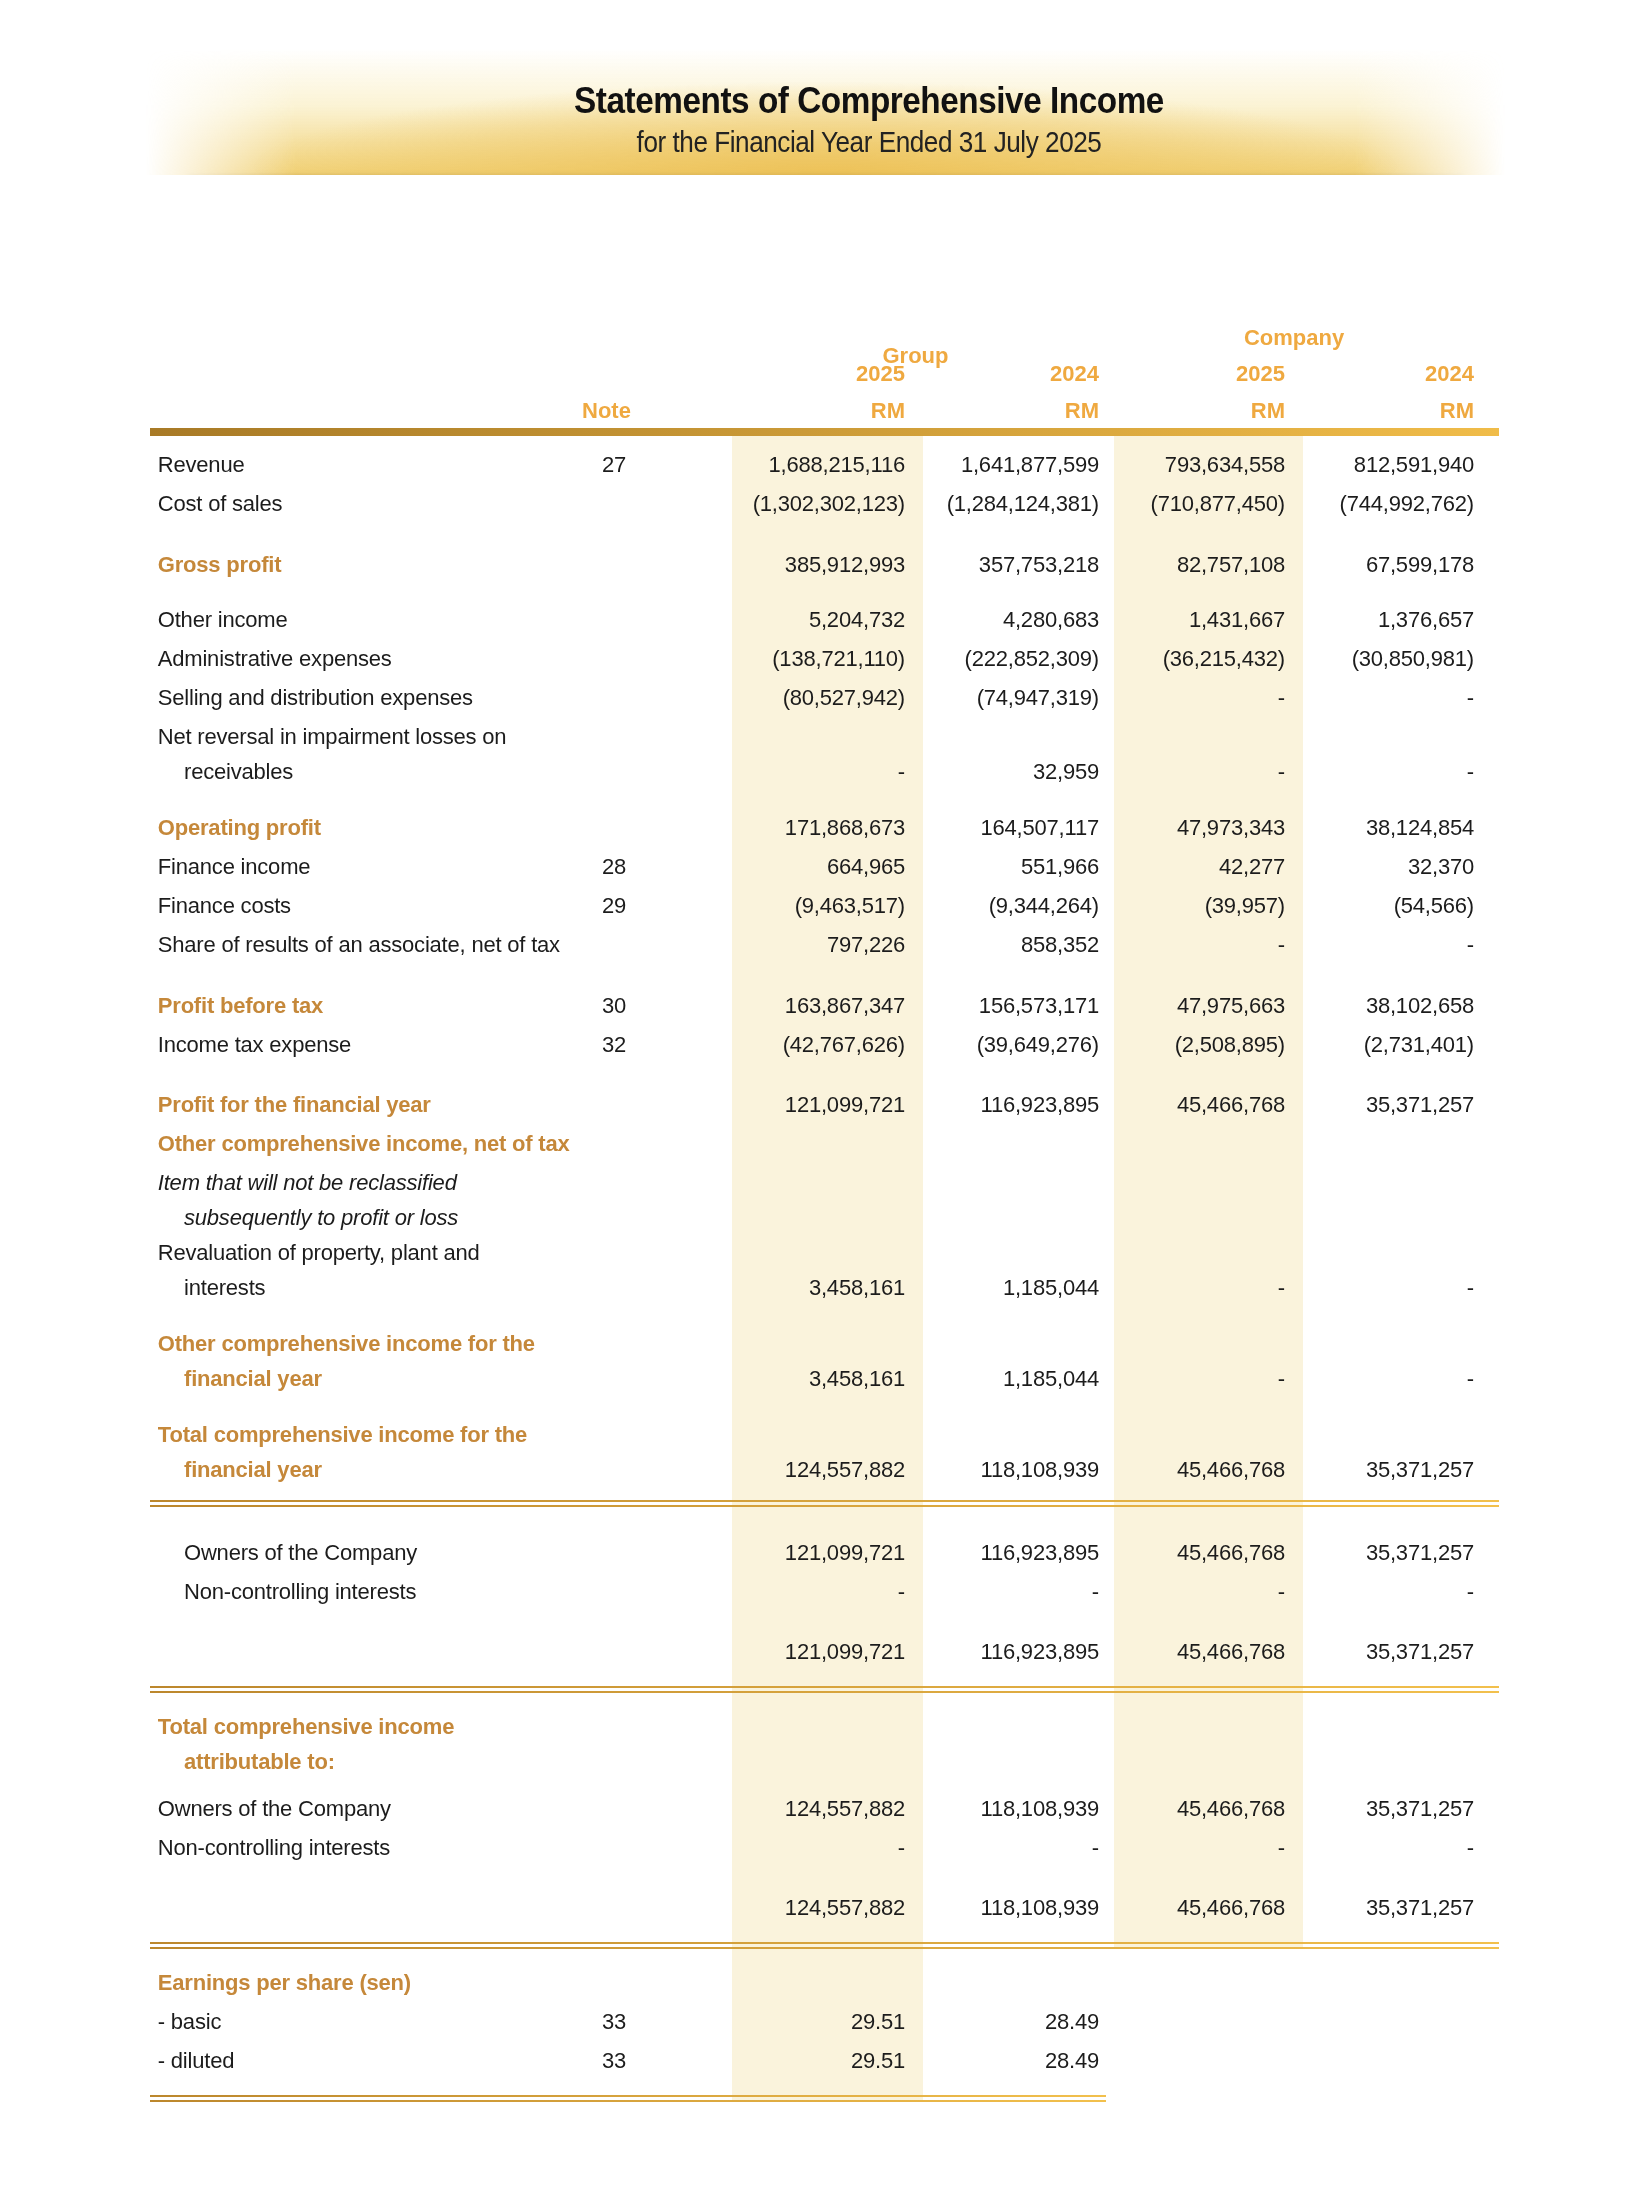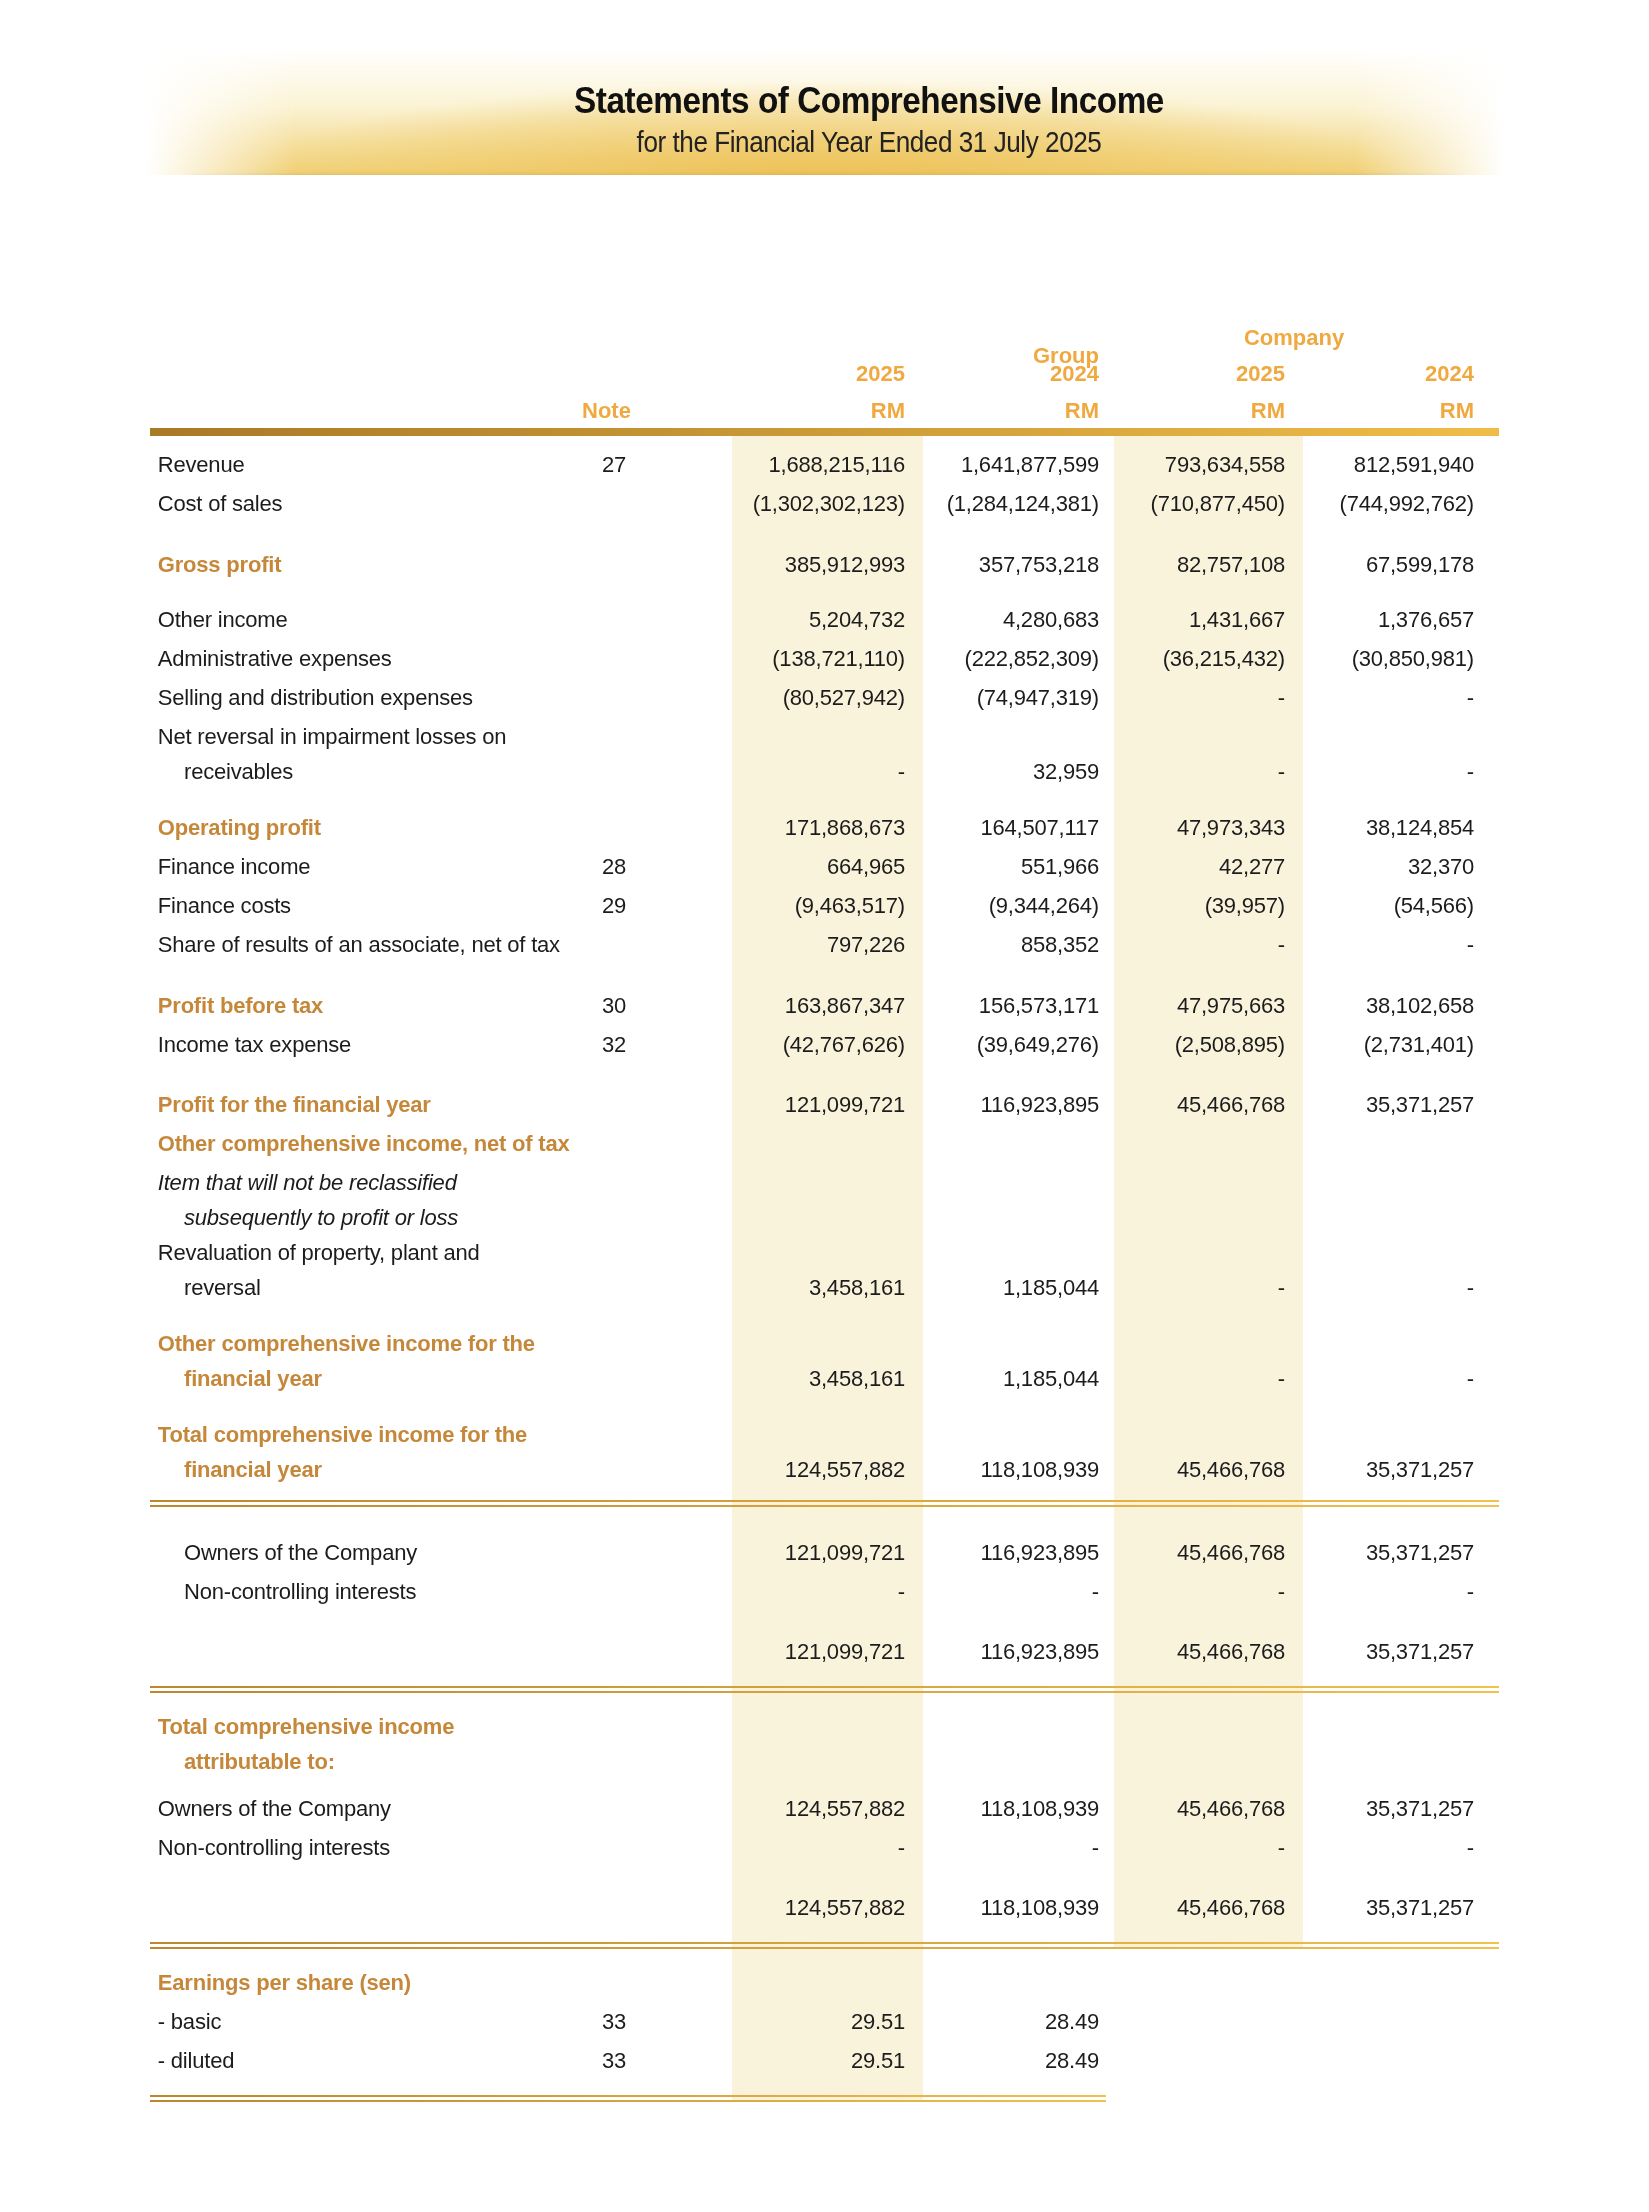--- a/index.html
+++ b/index.html
@@ -38,21 +38,21 @@
   .subtitle{
     margin-top:3.9px;font-size:29px;color:#222;transform:scaleX(.9);letter-spacing:-0.5px;
   }
   
   .table-wrap{position:absolute;left:150px;top:321px;width:1349px;}
   .hrow{display:flex;align-items:center;padding-right:24px;font-weight:bold;color:var(--hgold);font-size:22px;}
   .hrow1{height:33px;}
   .hrow2{height:39px;}
   .hrow3{height:35px;}
   .sp600{width:582px;}
-  .grpbox{width:367px;text-align:right;margin-top:37px;}
+  .grpbox{width:367px;text-align:center;margin-top:37px;}
   .gap15{width:14.6px;}
   .compbox{width:361px;text-align:center;}
   .c-label{width:432px;padding-left:7.8px;box-sizing:border-box;}
   .c-note{width:44px;text-align:right;}
   .c-v1{width:279px;text-align:right;}
   .c-v2{width:194px;text-align:right;}
   .c-v3{width:186px;text-align:right;}
   .c-v4{width:189px;text-align:right;}
   .thick{height:7.8px;background:linear-gradient(90deg,#a87a26,#f0bc49);}
   .rule{height:1.9px;background:linear-gradient(90deg,var(--ruleL),var(--ruleR));}
@@ -269,21 +269,21 @@
       </div>
       <div class="row compact b2">
         <div class="c-label">Revaluation of property, plant and</div>
         <div class="c-note"></div>
         <div class="c-v1"></div>
         <div class="c-v2"></div>
         <div class="c-v3"></div>
         <div class="c-v4"></div>
       </div>
       <div class="row compact b2">
-        <div class="c-label indent">reversal</div>
+        <div class="c-label indent">interests</div>
         <div class="c-note"></div>
         <div class="c-v1">3,458,161</div>
         <div class="c-v2">1,185,044</div>
         <div class="c-v3">-</div>
         <div class="c-v4">-</div>
       </div>
       <div class="gap g-xs b2"></div>
       <div class="rule b2"></div>
       <div class="gap g-s b2"></div>
       <div class="row compact gold b2">

